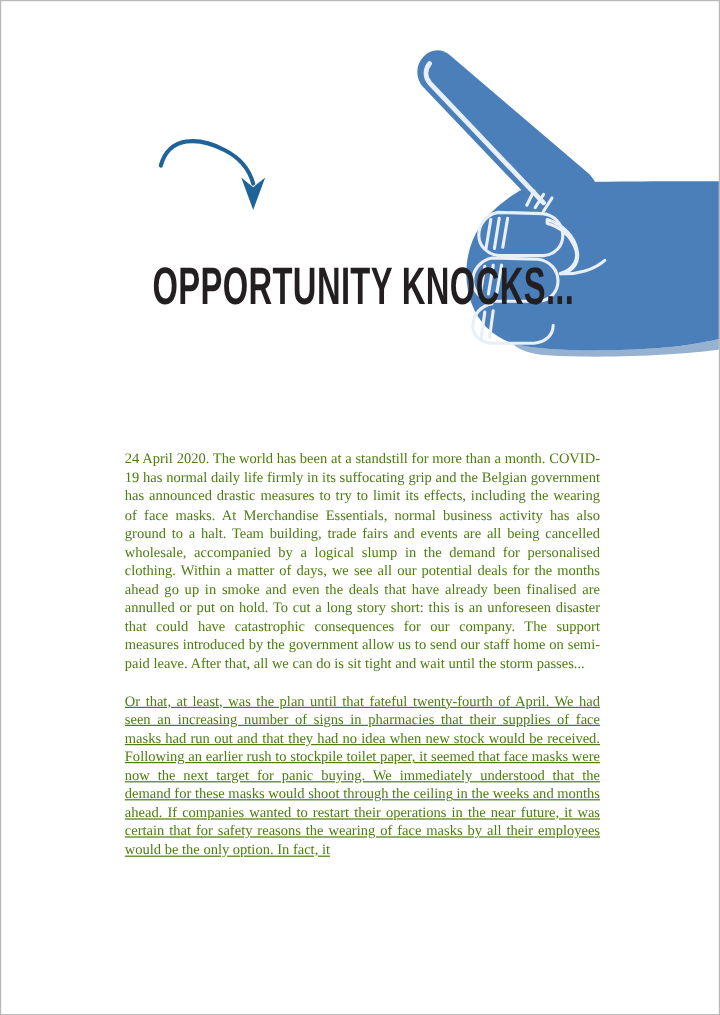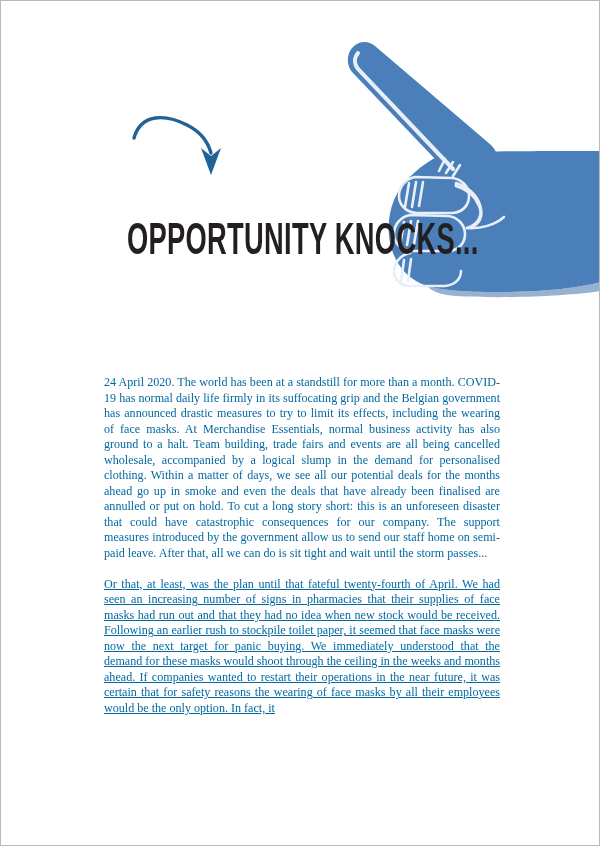--- a/index.html
+++ b/index.html
@@ -56,21 +56,21 @@
     position: absolute;
     left: 103px;
     top: 374px;
     width: 408px;
   }
   .body-copy p {
     margin: 0 12px 15px 0;
     font-family: "Liberation Serif", "DejaVu Serif", serif;
     font-size: 12.1px;
     line-height: 15.55px;
-    color: #0369a1;
+    color: #4d7c0f;
     text-align: justify;
     text-justify: inter-word;
     hyphens: manual;
   }
   .body-copy p:last-child {
     margin-bottom: 0;
     text-decoration: underline;
   }
 </style>
 </head>

